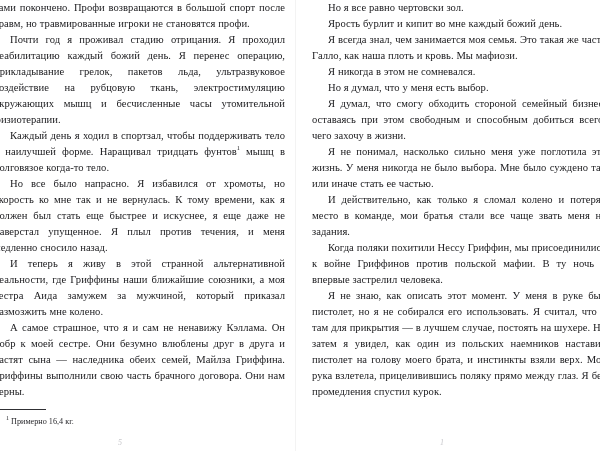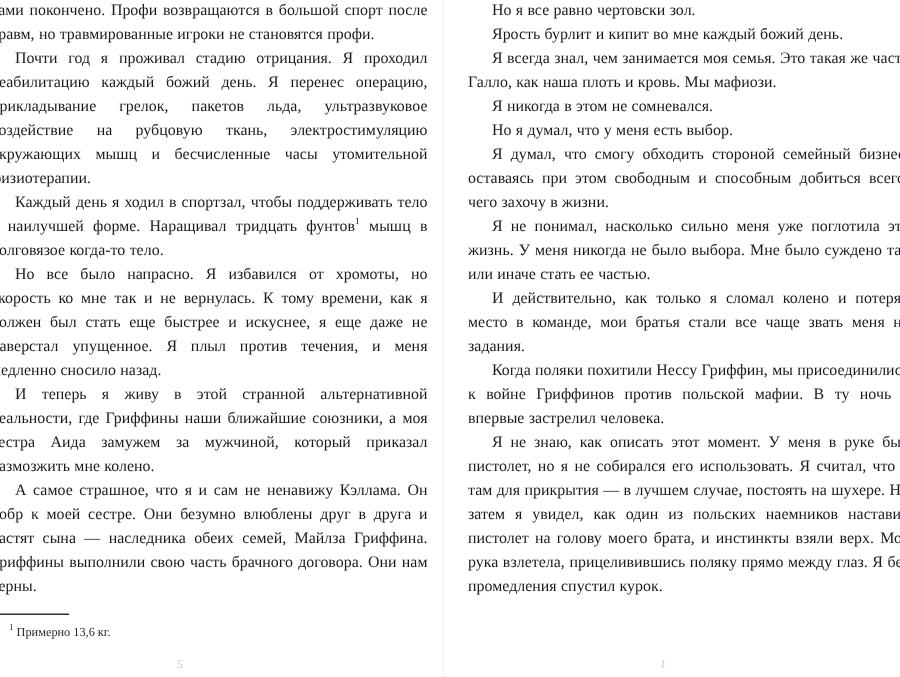--- a/index.html
+++ b/index.html
@@ -134,21 +134,21 @@
       <p class="para indent">Но все было напрасно. Я избавился от хромоты, но скорость ко мне так и не вернулась. К тому времени, как я должен был стать еще быстрее и искуснее, я еще даже не наверстал упущенное. Я плыл против течения, и меня медленно сносило назад.</p>
 
       <p class="para indent">И теперь я живу в этой странной альтернативной реальности, где Гриффины наши ближайшие союзники, а моя сестра Аида замужем за мужчиной, который приказал размозжить мне колено.</p>
 
       <p class="para indent">А самое страшное, что я и сам не ненавижу Кэллама. Он добр к моей сестре. Они безумно влюблены друг в друга и растят сына — наследника обеих семей, Майлза Гриффина. Гриффины выполнили свою часть брачного договора. Они нам верны.</p>
 
     </div>
 
     <div class="footnote-wrap">
       <div class="footnote-rule"></div>
-      <div class="footnote-text"><sup>1</sup> <span>Примерно 13,6 кг.</span></div>
+      <div class="footnote-text"><sup>1</sup> <span>Примерно 16,4 кг.</span></div>
     </div>
 
     <div class="folio">5</div>
   </div>
 
   <div class="page page-right">
     <div class="textblock">
 
       <p class="para indent">Но я все равно чертовски зол.</p>
       <p class="para indent">Ярость бурлит и кипит во мне каждый божий день.</p>

